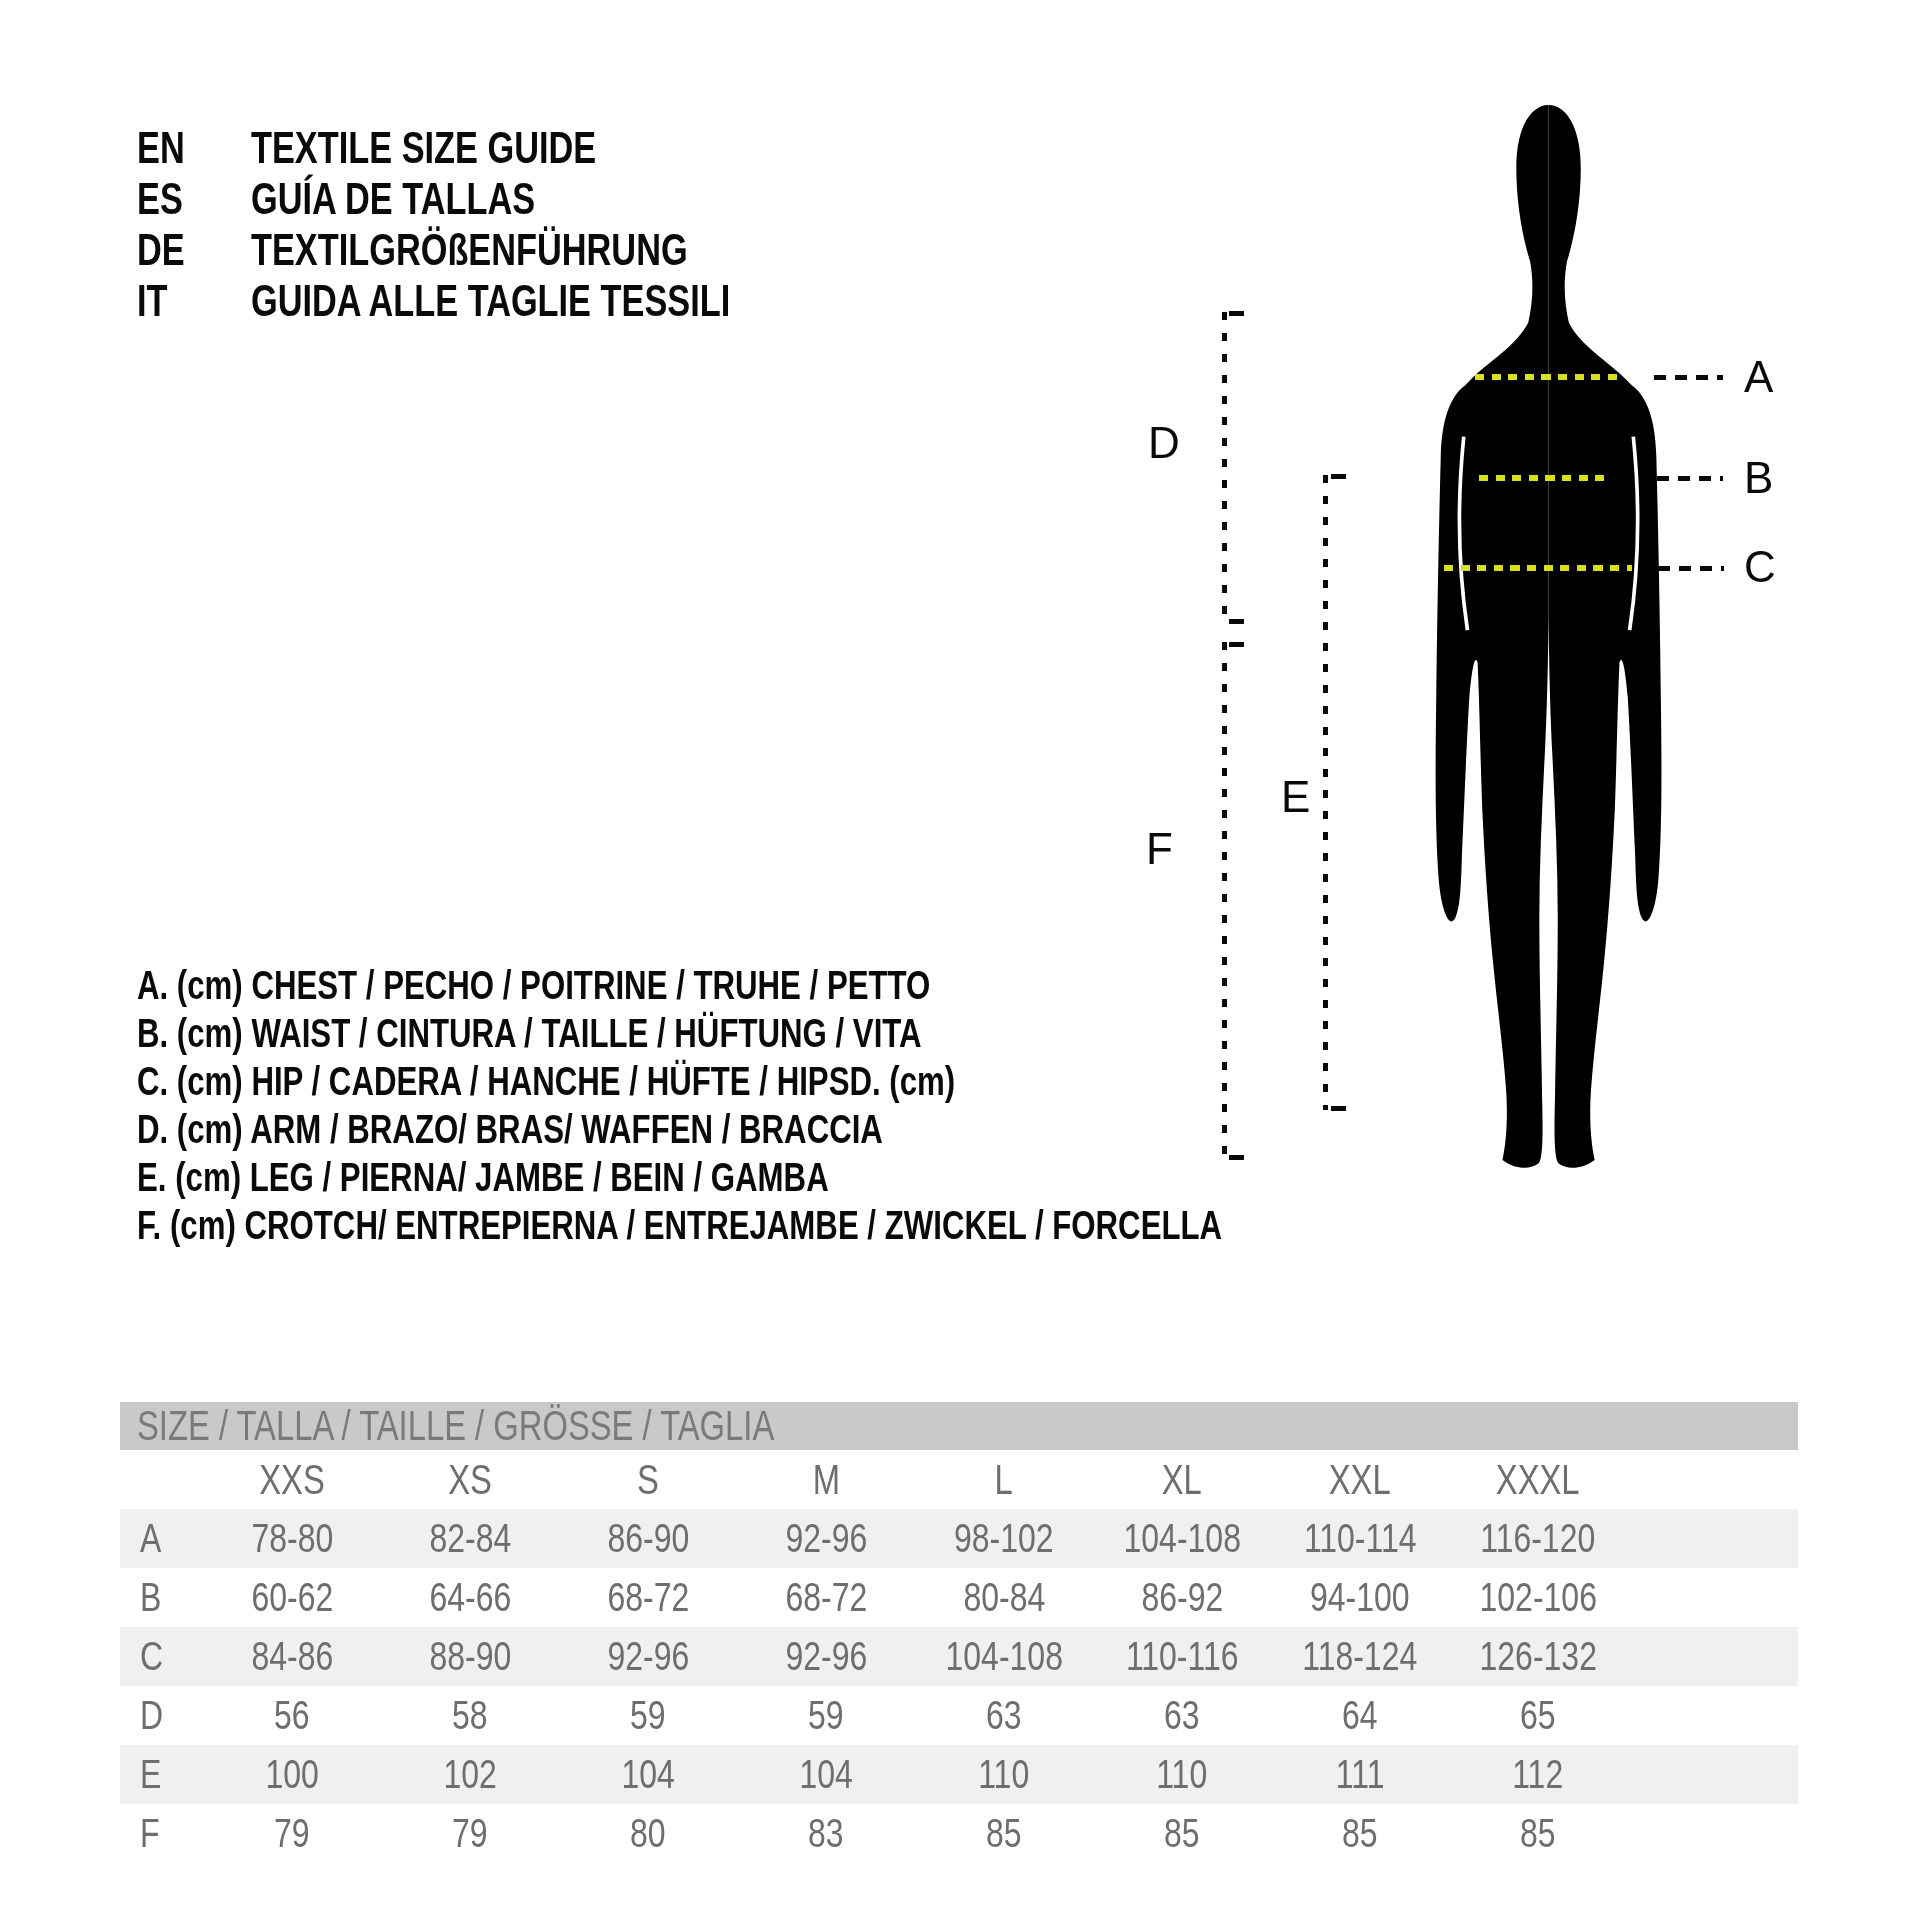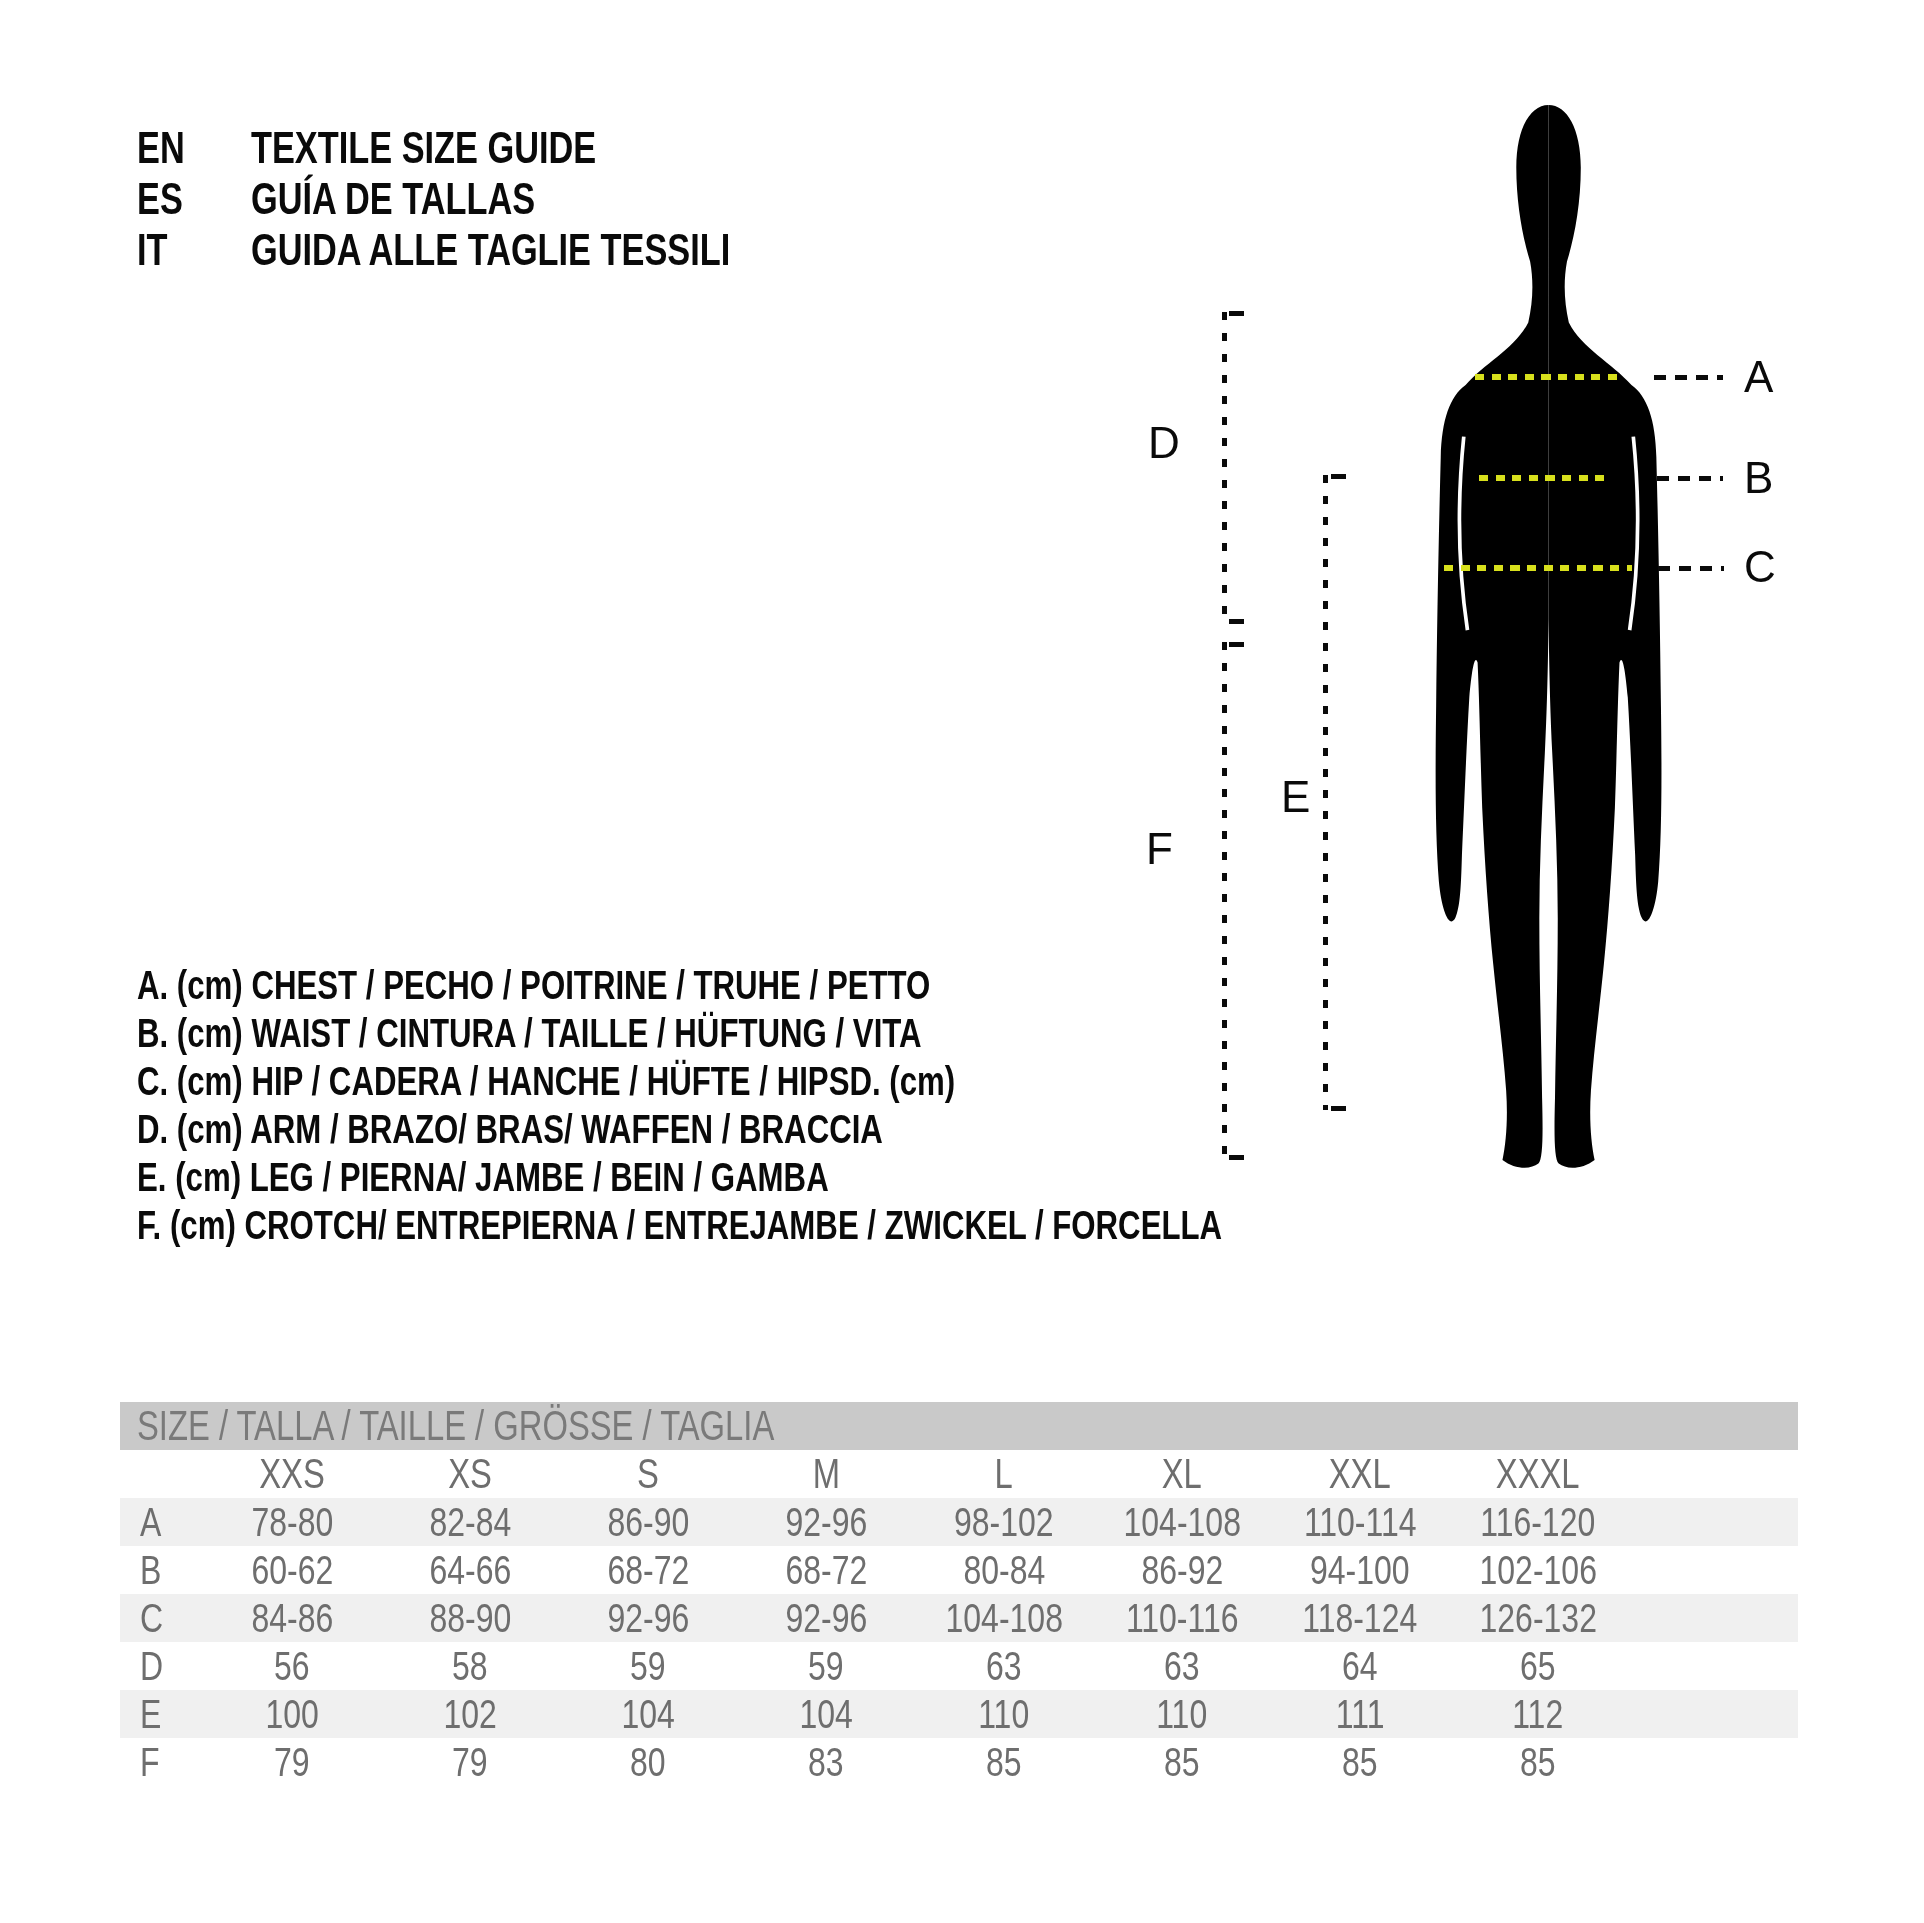--- a/index.html
+++ b/index.html
@@ -26,21 +26,21 @@
   .legend-line  { height:48px; display:flex; align-items:center; font-size:40px; font-weight:700; }
 
   
   .gender-line { position:absolute; left:137px; top:1281px; height:48px; display:flex; align-items:center;
                  font-size:40px; font-weight:700; }
 
   
   .size-table { position:absolute; left:120px; top:1355px; width:1678px;margin-top:47px; }
   .size-band  { height:48px; background:#c9c9c9; color:#7a7a7a; font-size:42px;
                 display:flex; align-items:center; padding-left:16.6px; box-sizing:border-box; }
-  .trow   { display:flex; align-items:center; height:48px; font-size:41px; color:#6e6e6e; }
+  .trow   { display:flex; align-items:center; height:59px; font-size:41px; color:#6e6e6e; }
   .thead  { font-size:42px; }
   .stripe { background:#f0f0f0; }
   .tlabel { width:83px; flex:0 0 83px; padding-left:20px; box-sizing:border-box; }
   .tcell  { width:178px; flex:0 0 178px; text-align:center; }
   .tfill  { flex:1 1 auto; }
 
   
   .figure-svg { position:absolute; left:1426px; top:102px; width:293px; height:1071px; }
   .hdash-y { position:absolute; height:5.5px;
              background:repeating-linear-gradient(90deg, #d8e01c 0 9.2px, transparent 9.2px 16.6px); }
@@ -57,20 +57,24 @@
 <div class="canvas">
 
   <div class="lang-block">
     <div class="lang-row">
       <span class="lang-code"><span class="cx">EN</span></span>
       <span class="cx">TEXTILE SIZE GUIDE</span>
     </div>
     <div class="lang-row">
       <span class="lang-code"><span class="cx">ES</span></span>
       <span class="cx">GUÍA DE TALLAS</span>
+    </div>
+    <div class="lang-row">
+      <span class="lang-code"><span class="cx">DE</span></span>
+      <span class="cx">TEXTILGRÖßENFÜHRUNG</span>
     </div>
     <div class="lang-row">
       <span class="lang-code"><span class="cx">IT</span></span>
       <span class="cx">GUIDA ALLE TAGLIE TESSILI</span>
     </div>
   </div>
 
   <svg class="figure-svg" viewBox="0 0 318 1160" aria-hidden="true">
     <g fill="#000000">
       <path id="halfW" d="M133,2

